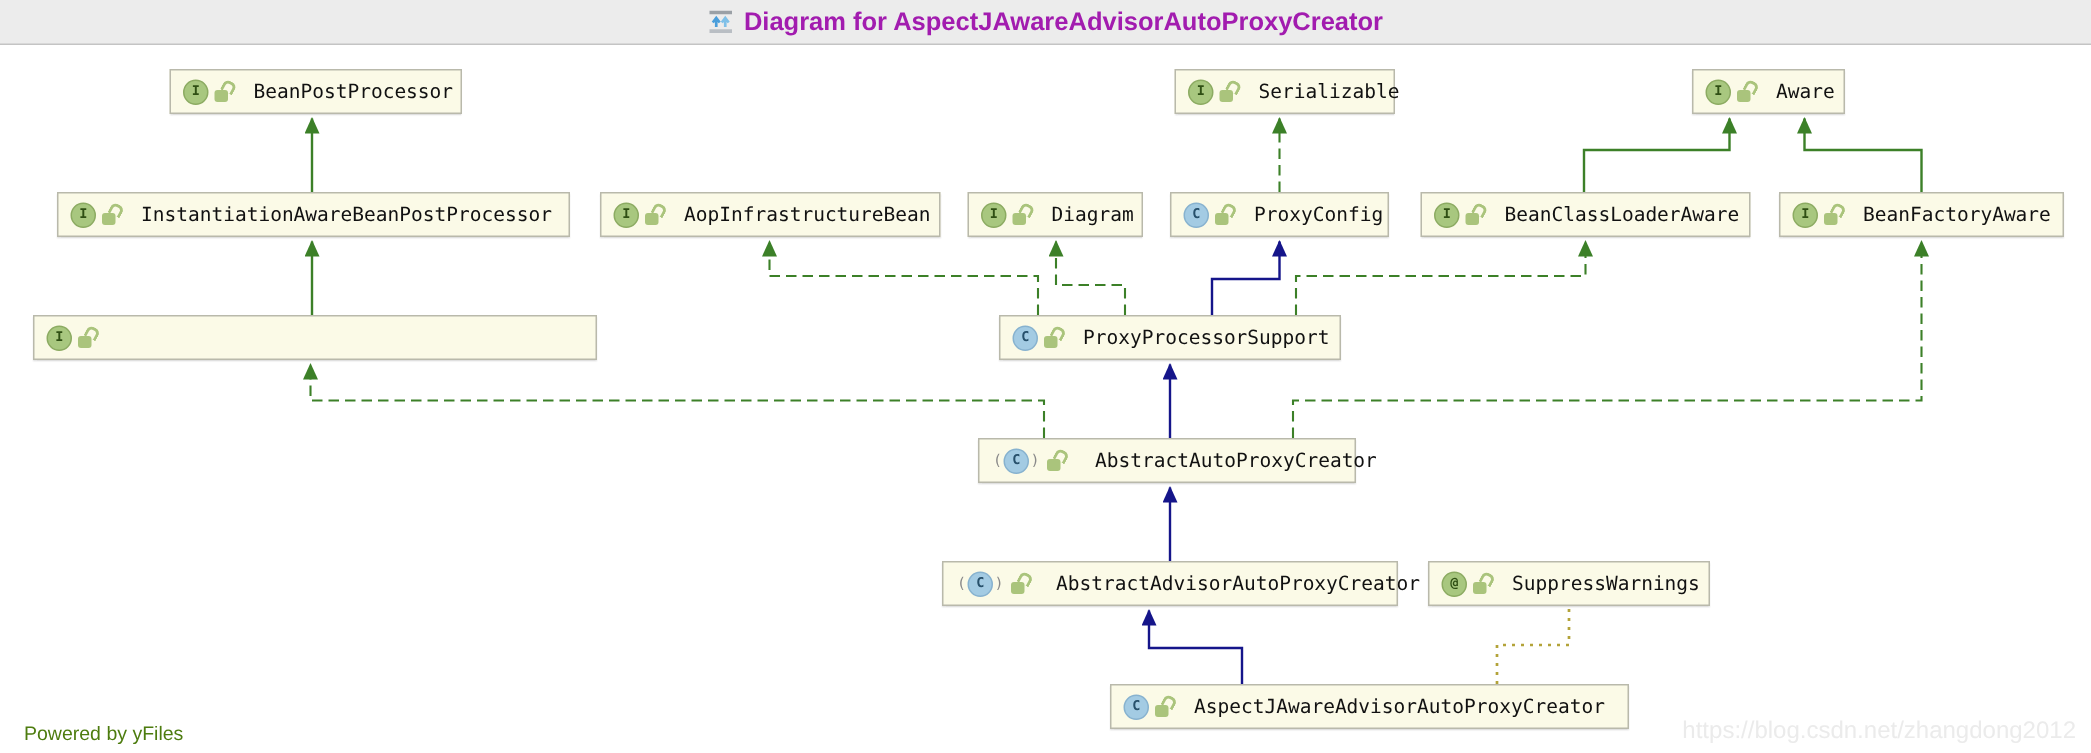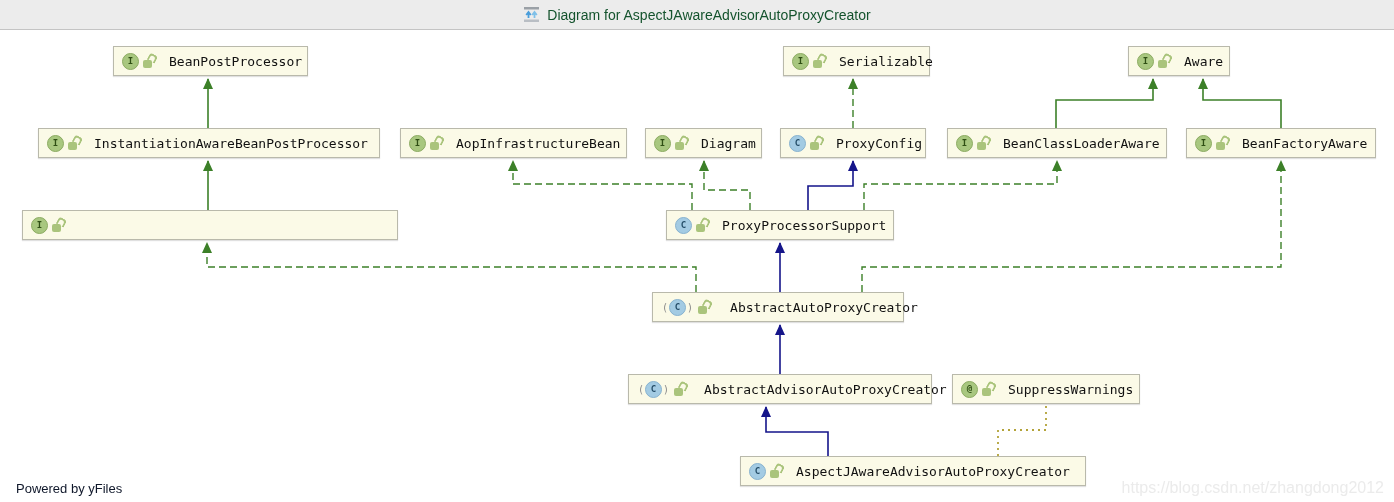--- a/index.html
+++ b/index.html
@@ -8,21 +8,21 @@
     background:#ffffff;font-family:"Liberation Sans",sans-serif;
   }
   
   .titlebar{
     position:absolute;left:0;top:0;width:1394px;height:30px;
     background:#ececec;border-bottom:1px solid #c4c4c4;
     display:flex;align-items:center;justify-content:center;gap:7px;
     box-sizing:border-box;
   }
   .titlebar .diagicon{width:17px;height:15px;display:inline-block;}
-  .titlebar .title{font-size:14px;color:#14532d;}
+  .titlebar .title{font-size:17px;color:#a21caf;font-weight:bold;}
   
   .canvas{position:absolute;left:0;top:30px;width:1394px;height:472px;background:#ffffff;}
   svg.edges{position:absolute;left:0;top:0;pointer-events:none;}
   
   .node{
     position:absolute;height:30px;box-sizing:border-box;
     background:#fbfaе7;
     background:#fbfae7;
     border:1px solid #b9b9ab;
     box-shadow:0 1px 1px rgba(0,0,0,0.12);
@@ -46,21 +46,21 @@
     content:"";position:absolute;left:0;bottom:1px;width:9px;height:8px;
     background:#aac47c;border-radius:2px;
   }
   .lock::before{ 
     content:"";position:absolute;left:5px;top:0px;width:5px;height:6px;
     border:2px solid #aac47c;border-bottom:none;border-radius:4px 4px 0 0;
     transform:rotate(28deg);
   }
   .node .label{margin-left:13px;}
   
-  .yfiles{position:absolute;left:16px;bottom:6px;font-size:13px;color:#0f172a;}
+  .yfiles{position:absolute;left:16px;bottom:6px;font-size:13px;color:#4d7c0f;}
   .wmurl{position:absolute;right:10px;bottom:5px;font-size:16px;color:#ebebeb;}
 </style>
 </head>
 <body>
 
 <div class="titlebar">
   <span class="diagicon">
     <svg width="17" height="15" viewBox="0 0 17 15">
       <rect x="1" y="0" width="15" height="2.5" fill="#9aa0a6"></rect>
       <rect x="1" y="12.5" width="15" height="2.5" fill="#b9bec4"></rect>

